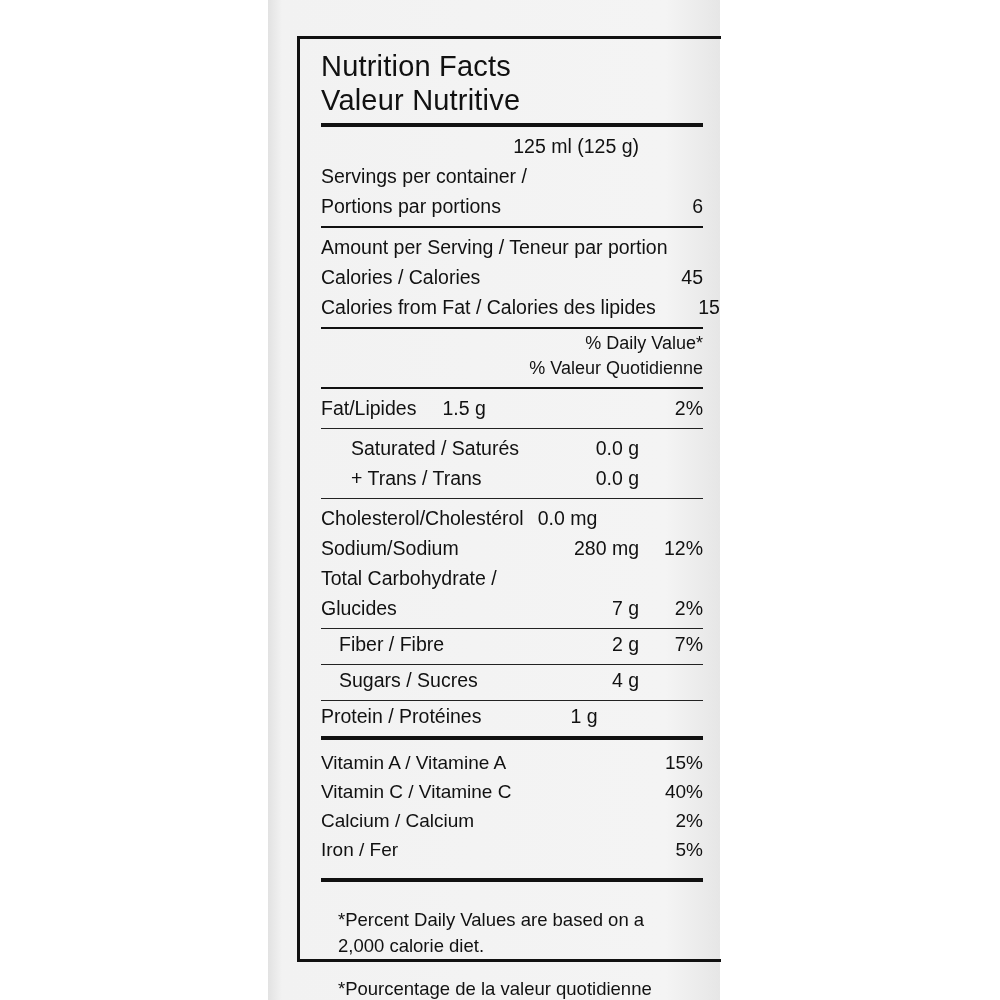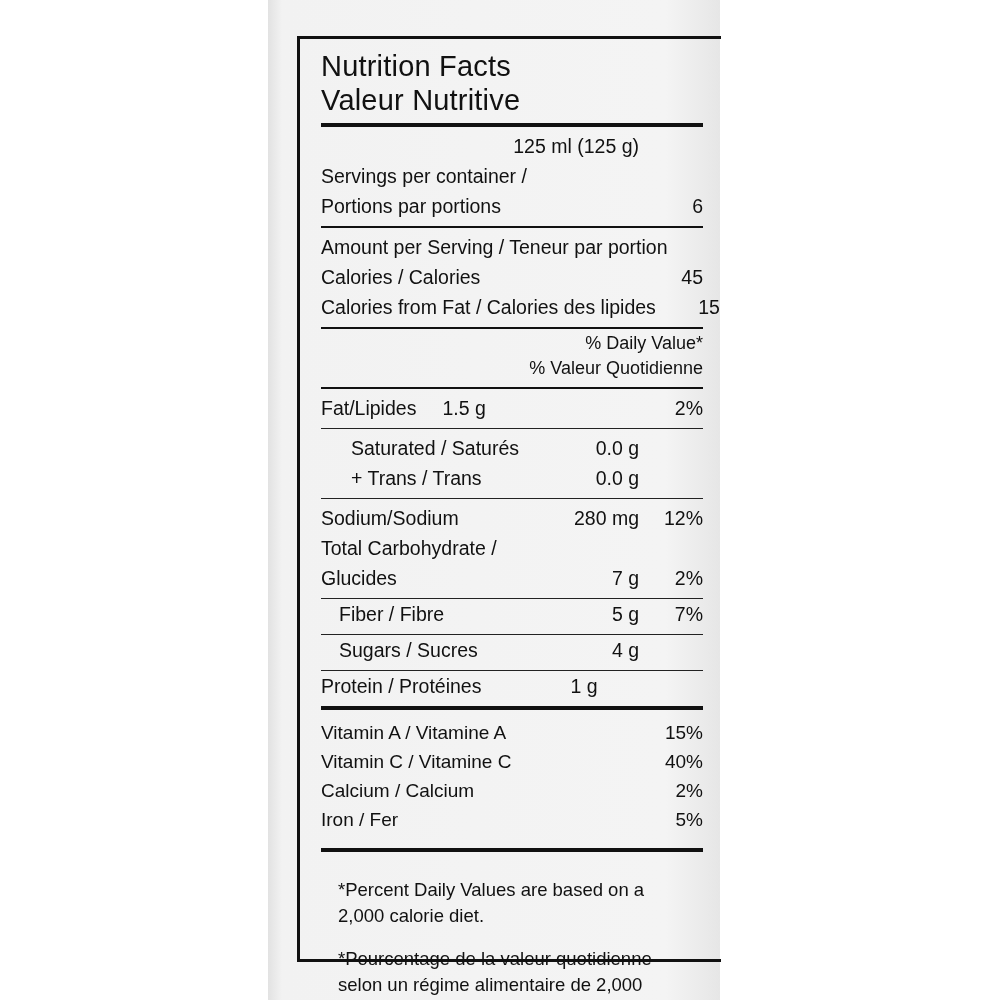--- a/index.html
+++ b/index.html
@@ -192,20 +192,27 @@
       <div class="row indent1">
         <span class="lbl">+ Trans / Trans</span>
         <span class="spacer"></span>
         <span class="amt" style="width:92px;text-align:right">0.0 g</span>
         <span class="dv"></span>
       </div>
 
       <hr class="rule thin">
       <div class="sp4"></div>
 
+      <div class="row">
+        <span class="lbl">Cholesterol/Cholestérol</span>
+        <span style="display:inline-block;width:14px"></span>
+        <span class="amt">0.0 mg</span>
+        <span class="spacer"></span>
+        <span class="dv"></span>
+      </div>
 
       <div class="row">
         <span class="lbl">Sodium/Sodium</span>
         <span class="spacer"></span>
         <span class="amt" style="width:110px;text-align:right">280 mg</span>
         <span class="dv">12%</span>
       </div>
 
       <div class="row">
         <span class="lbl">Total Carbohydrate /</span>
@@ -215,21 +222,21 @@
         <span class="spacer"></span>
         <span class="amt" style="width:110px;text-align:right">7 g</span>
         <span class="dv">2%</span>
       </div>
 
       <hr class="rule thin">
 
       <div class="row indent2">
         <span class="lbl">Fiber / Fibre</span>
         <span class="spacer"></span>
-        <span class="amt" style="width:100px;text-align:right">5 g</span>
+        <span class="amt" style="width:100px;text-align:right">2 g</span>
         <span class="dv">7%</span>
       </div>
 
       <hr class="rule thin">
 
       <div class="row indent2">
         <span class="lbl">Sugars / Sucres</span>
         <span class="spacer"></span>
         <span class="amt" style="width:100px;text-align:right">4 g</span>
         <span class="dv"></span>

